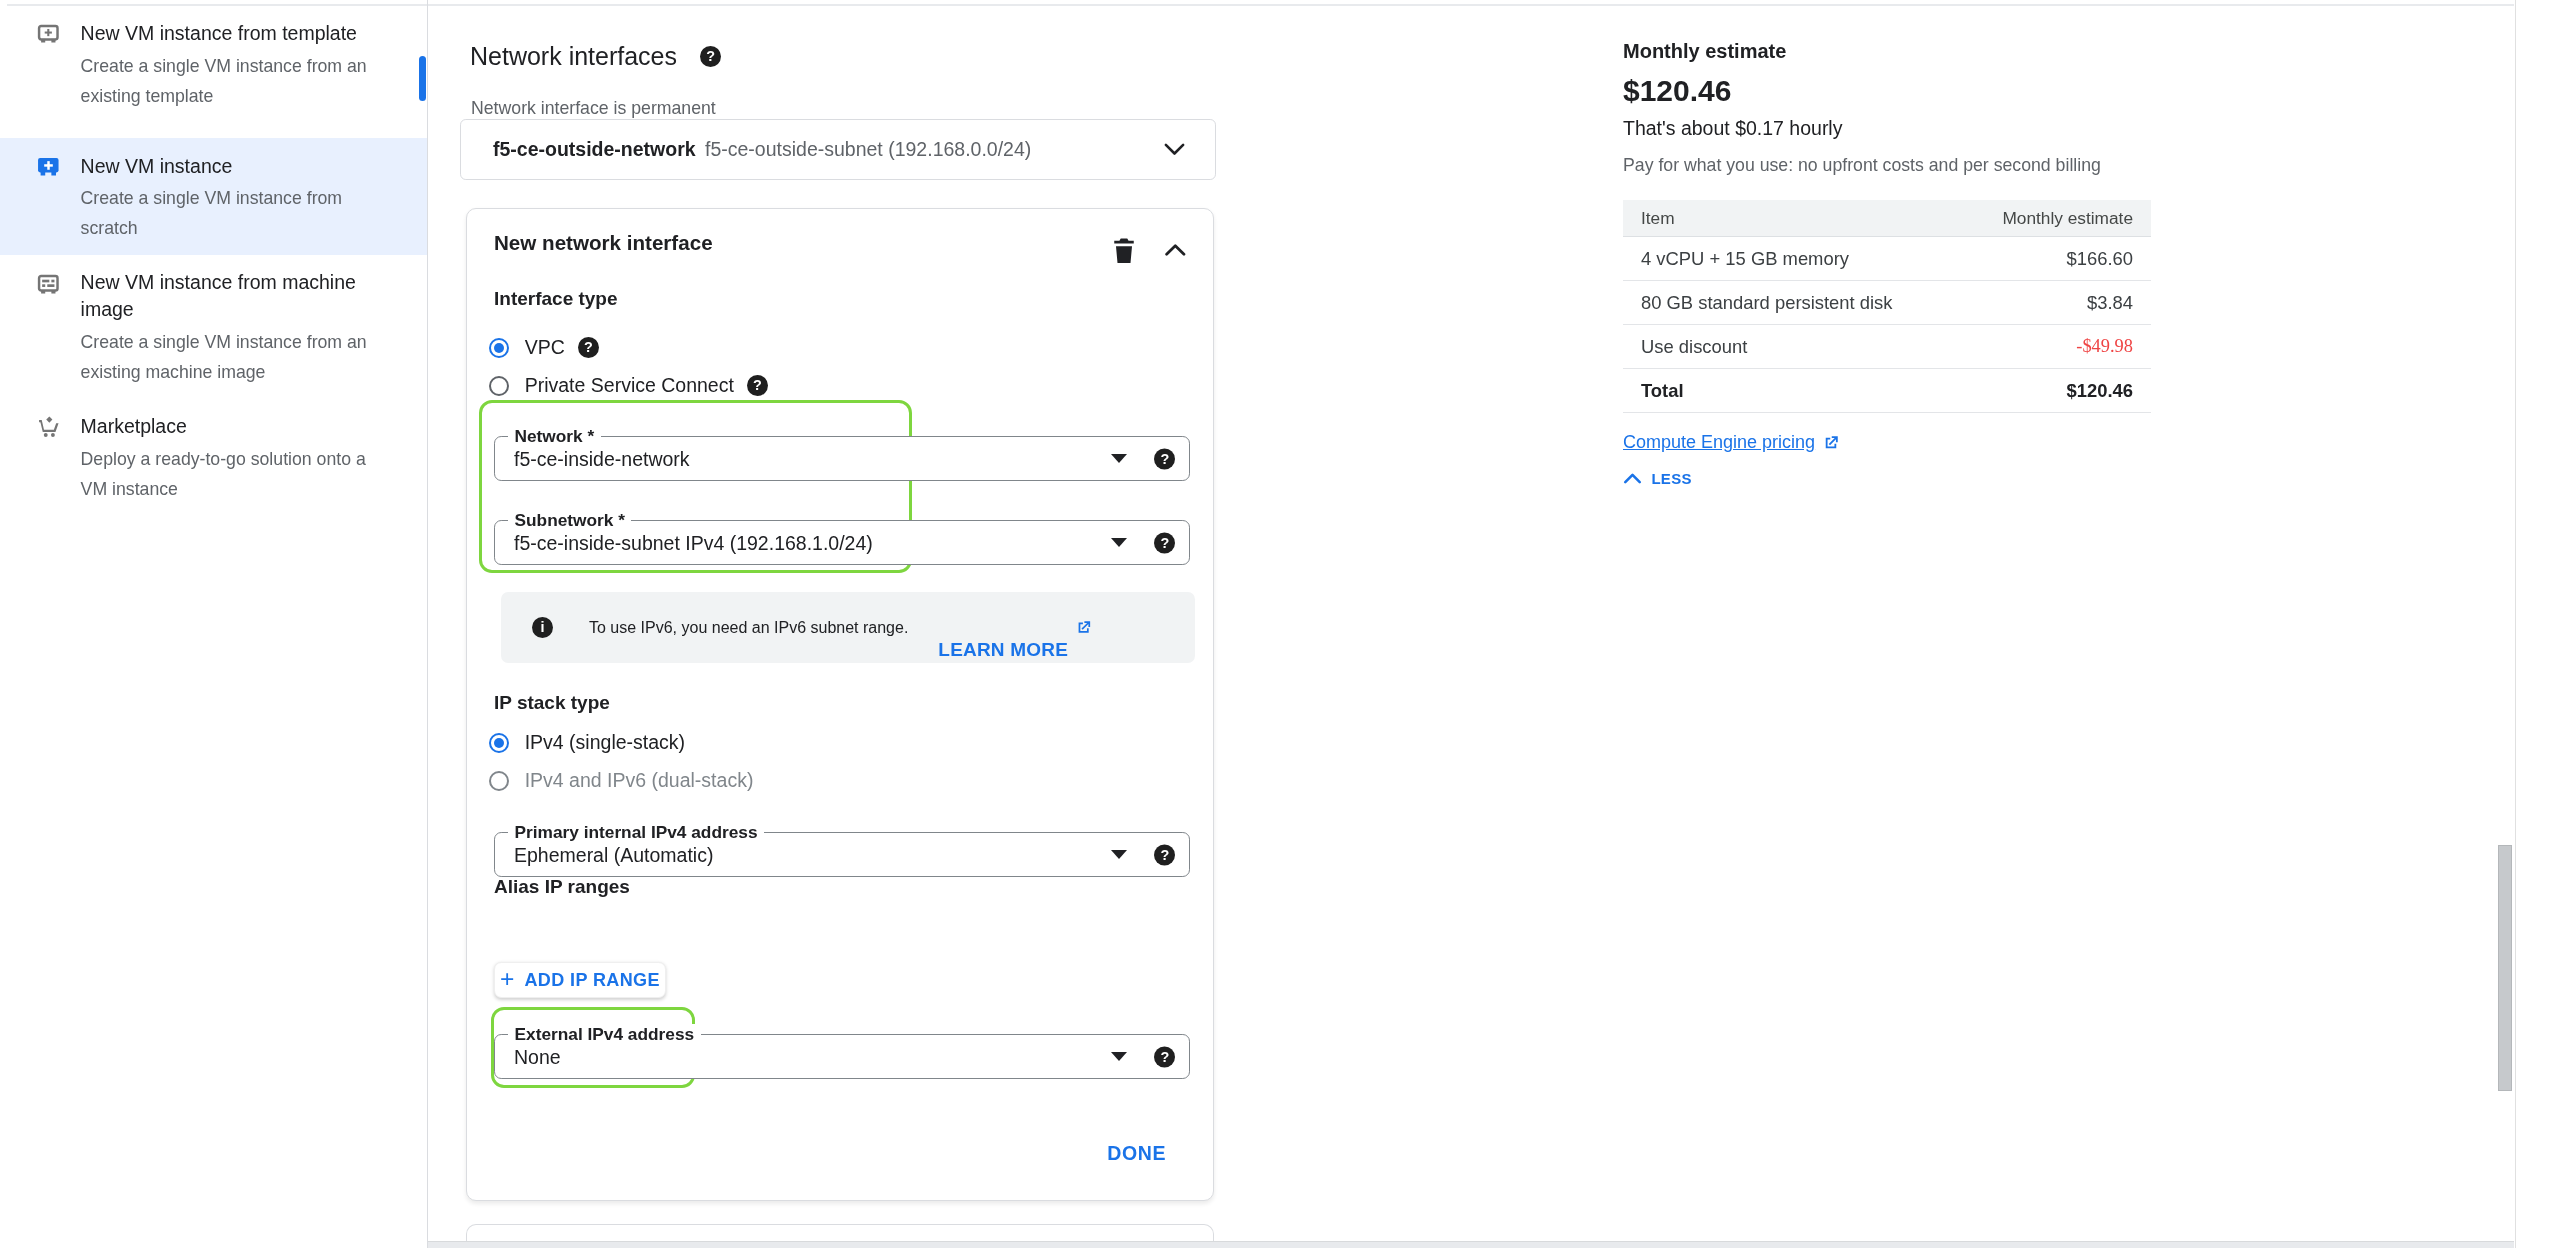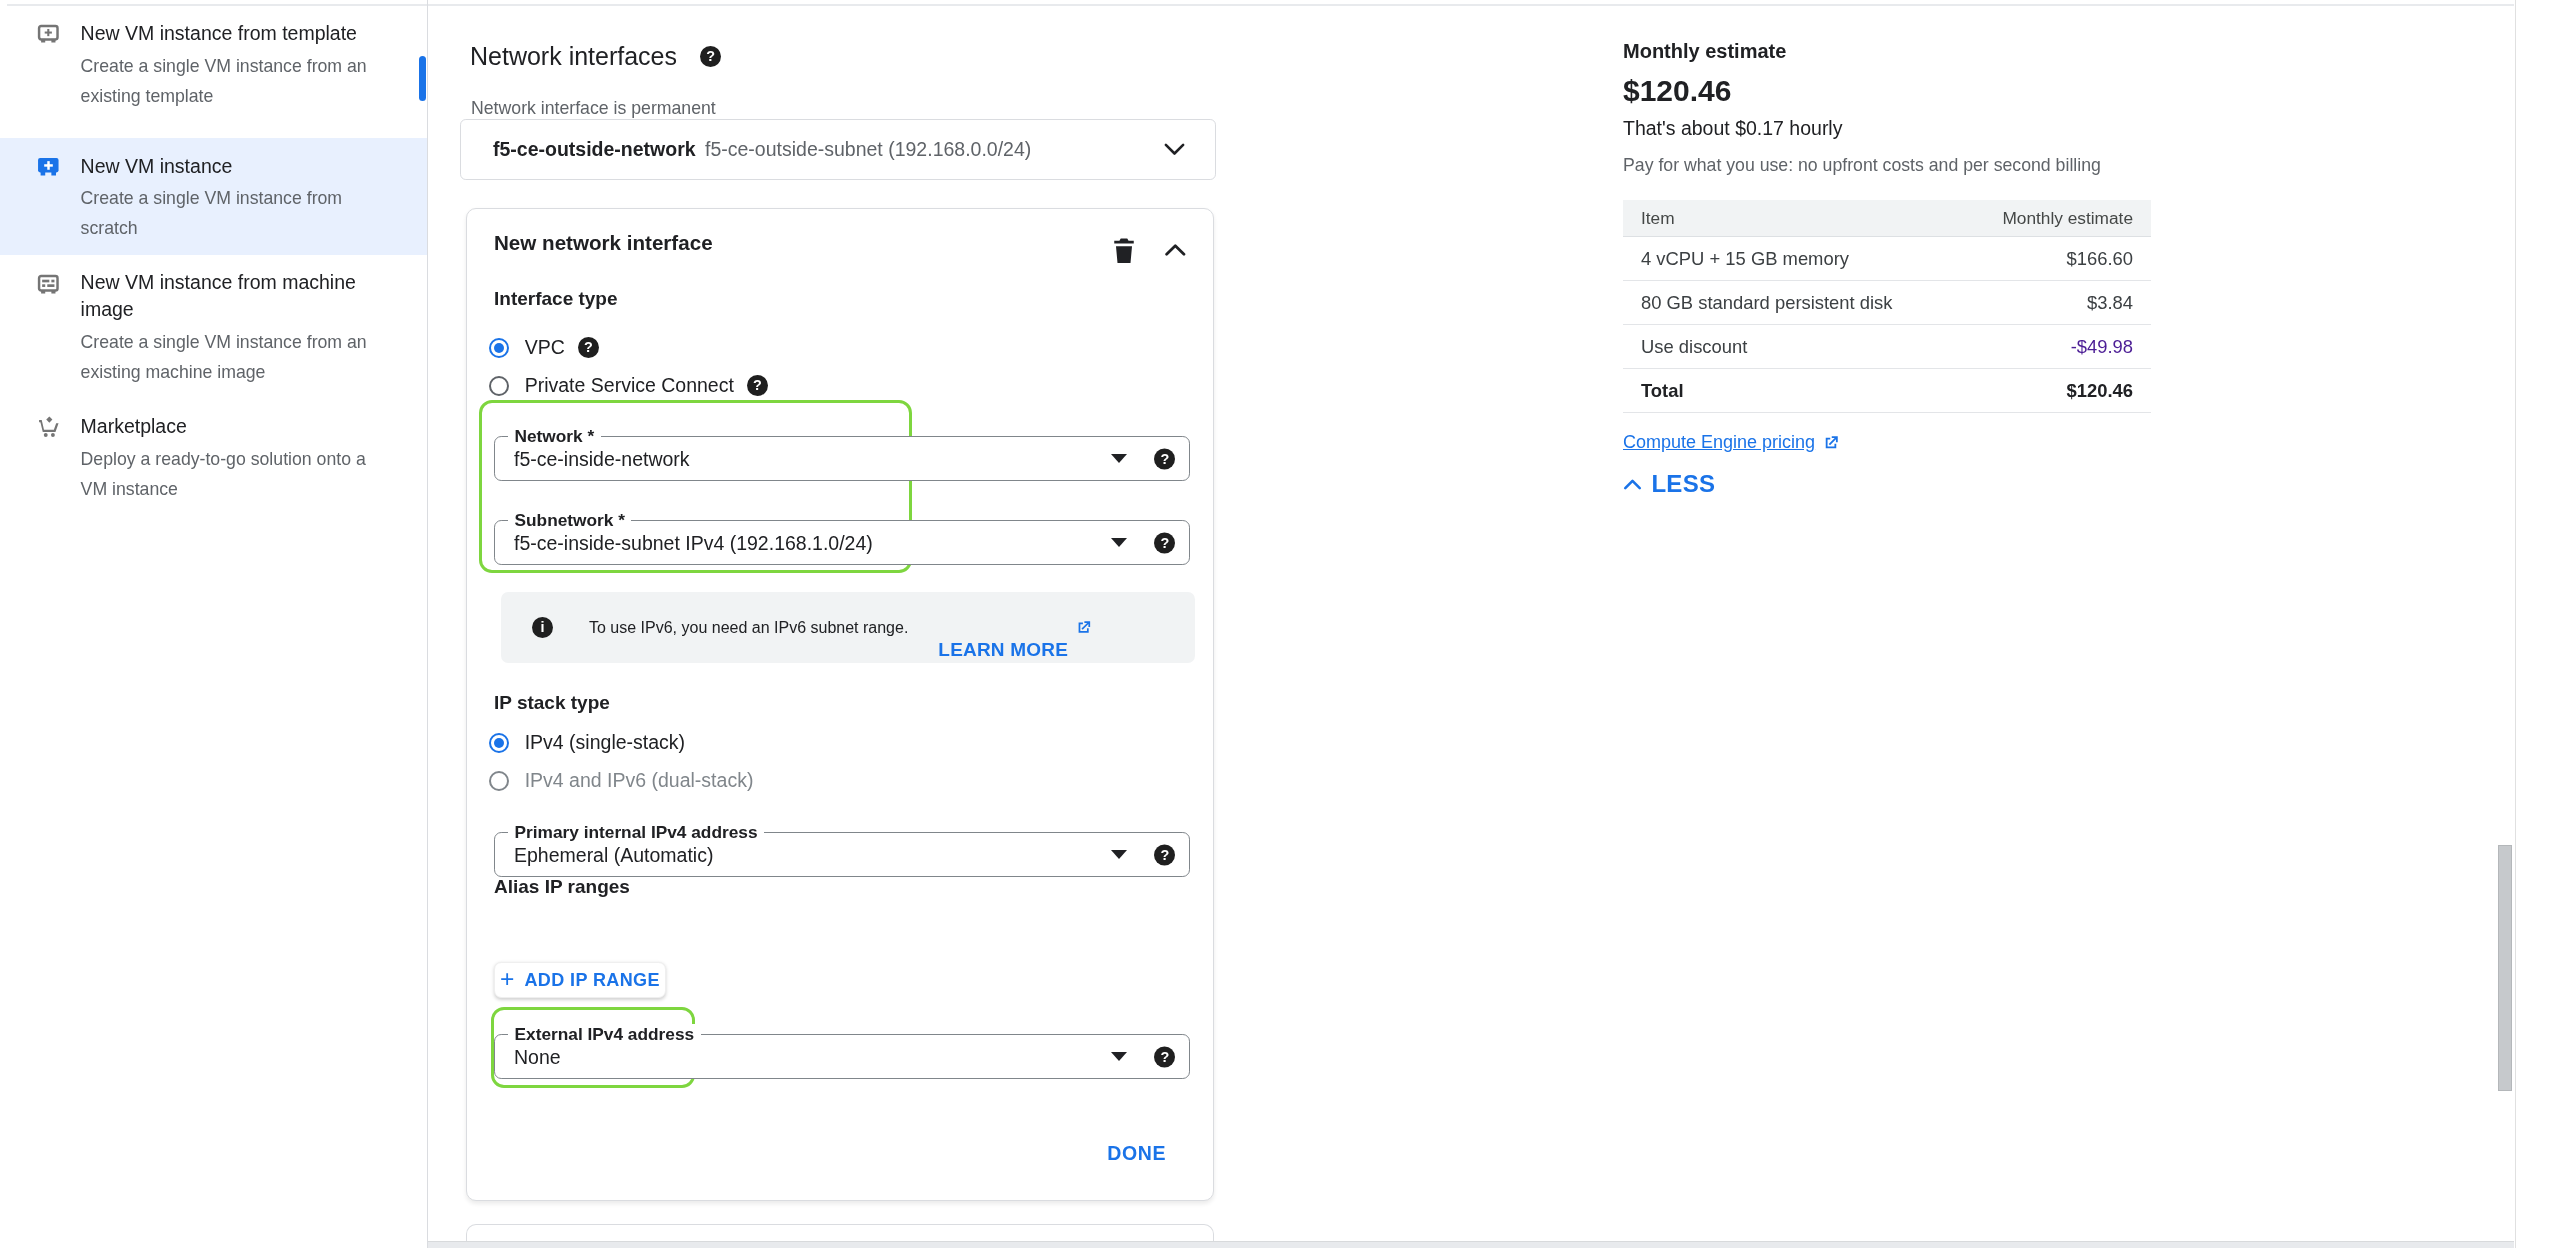--- a/index.html
+++ b/index.html
@@ -112,27 +112,27 @@
   .est-title  { left:1623px; top:40px;  font-size:20px; font-weight:600; }
   .est-amount { left:1623px; top:74px; font-size:30px; font-weight:600; }
   .est-hourly { left:1623px; top:117px; font-size:19.5px; }
   .est-note   { left:1623px; top:155px; font-size:17.7px; color:#5f6368; }
 
   .est-table { left:1623px; top:200px; width:528px; }
   .t-row { display:flex; align-items:center; height:43px; border-bottom:1.4px solid #e3e5e8; font-size:18.4px; color:#3c4043; }
   .t-head { height:36px; background:#f1f3f4; border-bottom:1.4px solid #dde0e3; font-size:17.3px; color:#444746; }
   .t-cell-l { padding-left:18px; }
   .t-cell-r { margin-left:auto; padding-right:18px; text-align:right; }
-  .t-green { color:#4c1d95; }
+  .t-green { color:#ef4444;font-family:Liberation Serif, serif; }
   .t-bold  { font-weight:700; color:#202124; }
 
   .pricing-link { left:1623px; top:432px; display:flex; align-items:center; gap:7.2px; }
   .pricing-label { font-size:18px; color:#1a73e8; text-decoration:underline; }
   .less-btn { left:1623px; top:470px; display:flex; align-items:center; gap:9.4px; }
-  .less-label { font-size:24px; font-weight:600; letter-spacing:0.3px; color:#1a73e8; }
+  .less-label { font-size:15px; font-weight:600; letter-spacing:0.3px; color:#1a73e8; }
 
   .right-divider { left:2515px; top:0; bottom:0; width:1.4px; background:#e0e0e0; }
   .scroll-thumb { left:2498px; top:845px; width:13.7px; height:246px; background:#c6c9cc; border:0.7px solid #b4b7ba; box-sizing:border-box; }
 </style>
 </head>
 <body>
 
 <div class="abs top-hairline"></div>
 
 <nav id="sidebar" class="abs">

